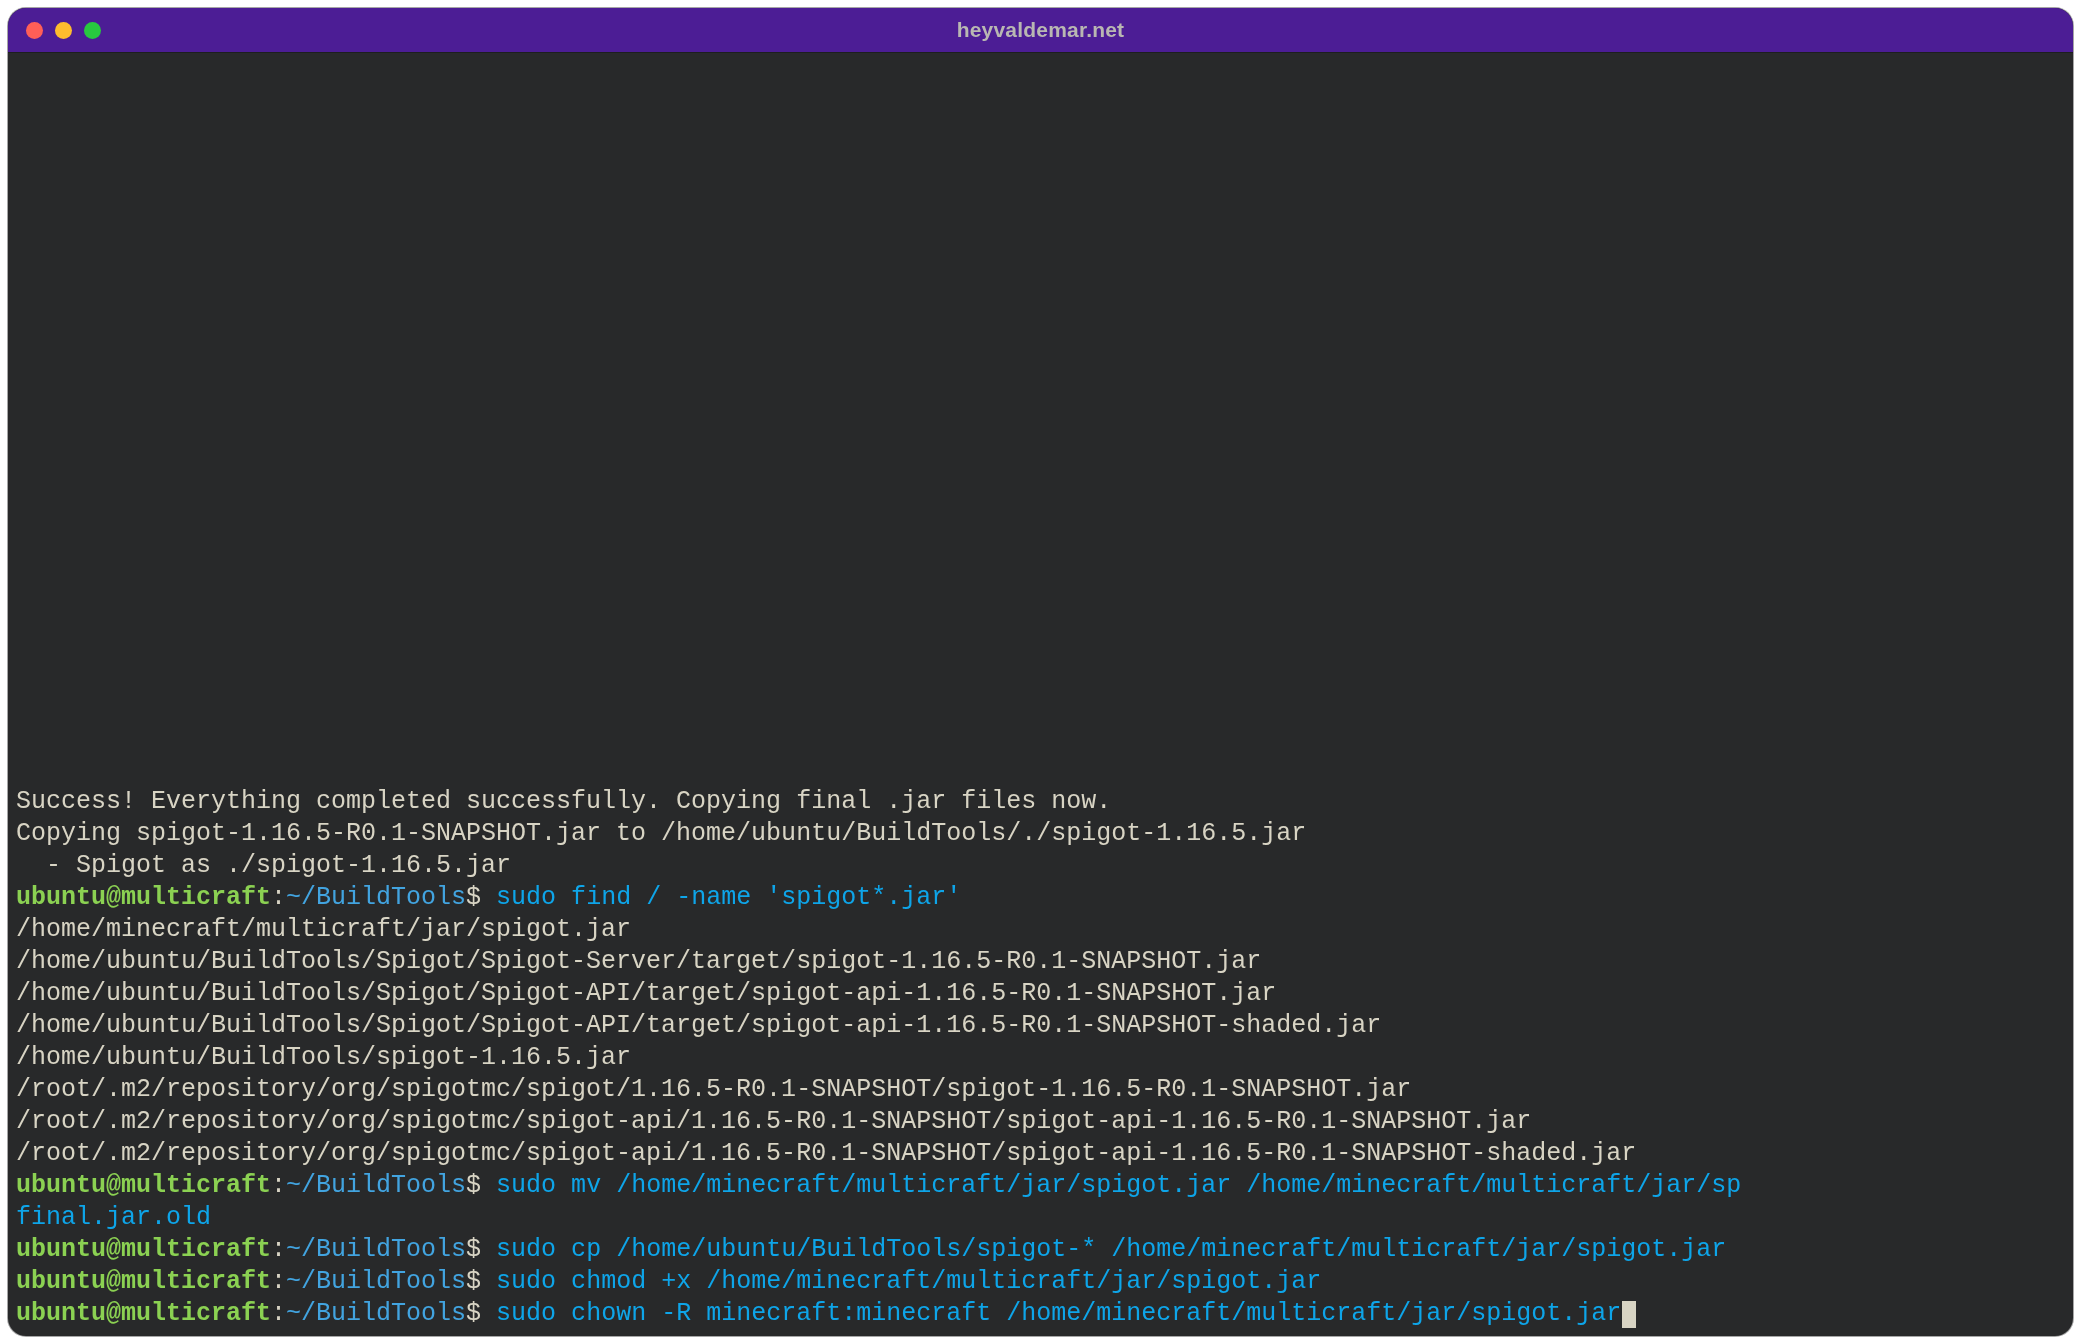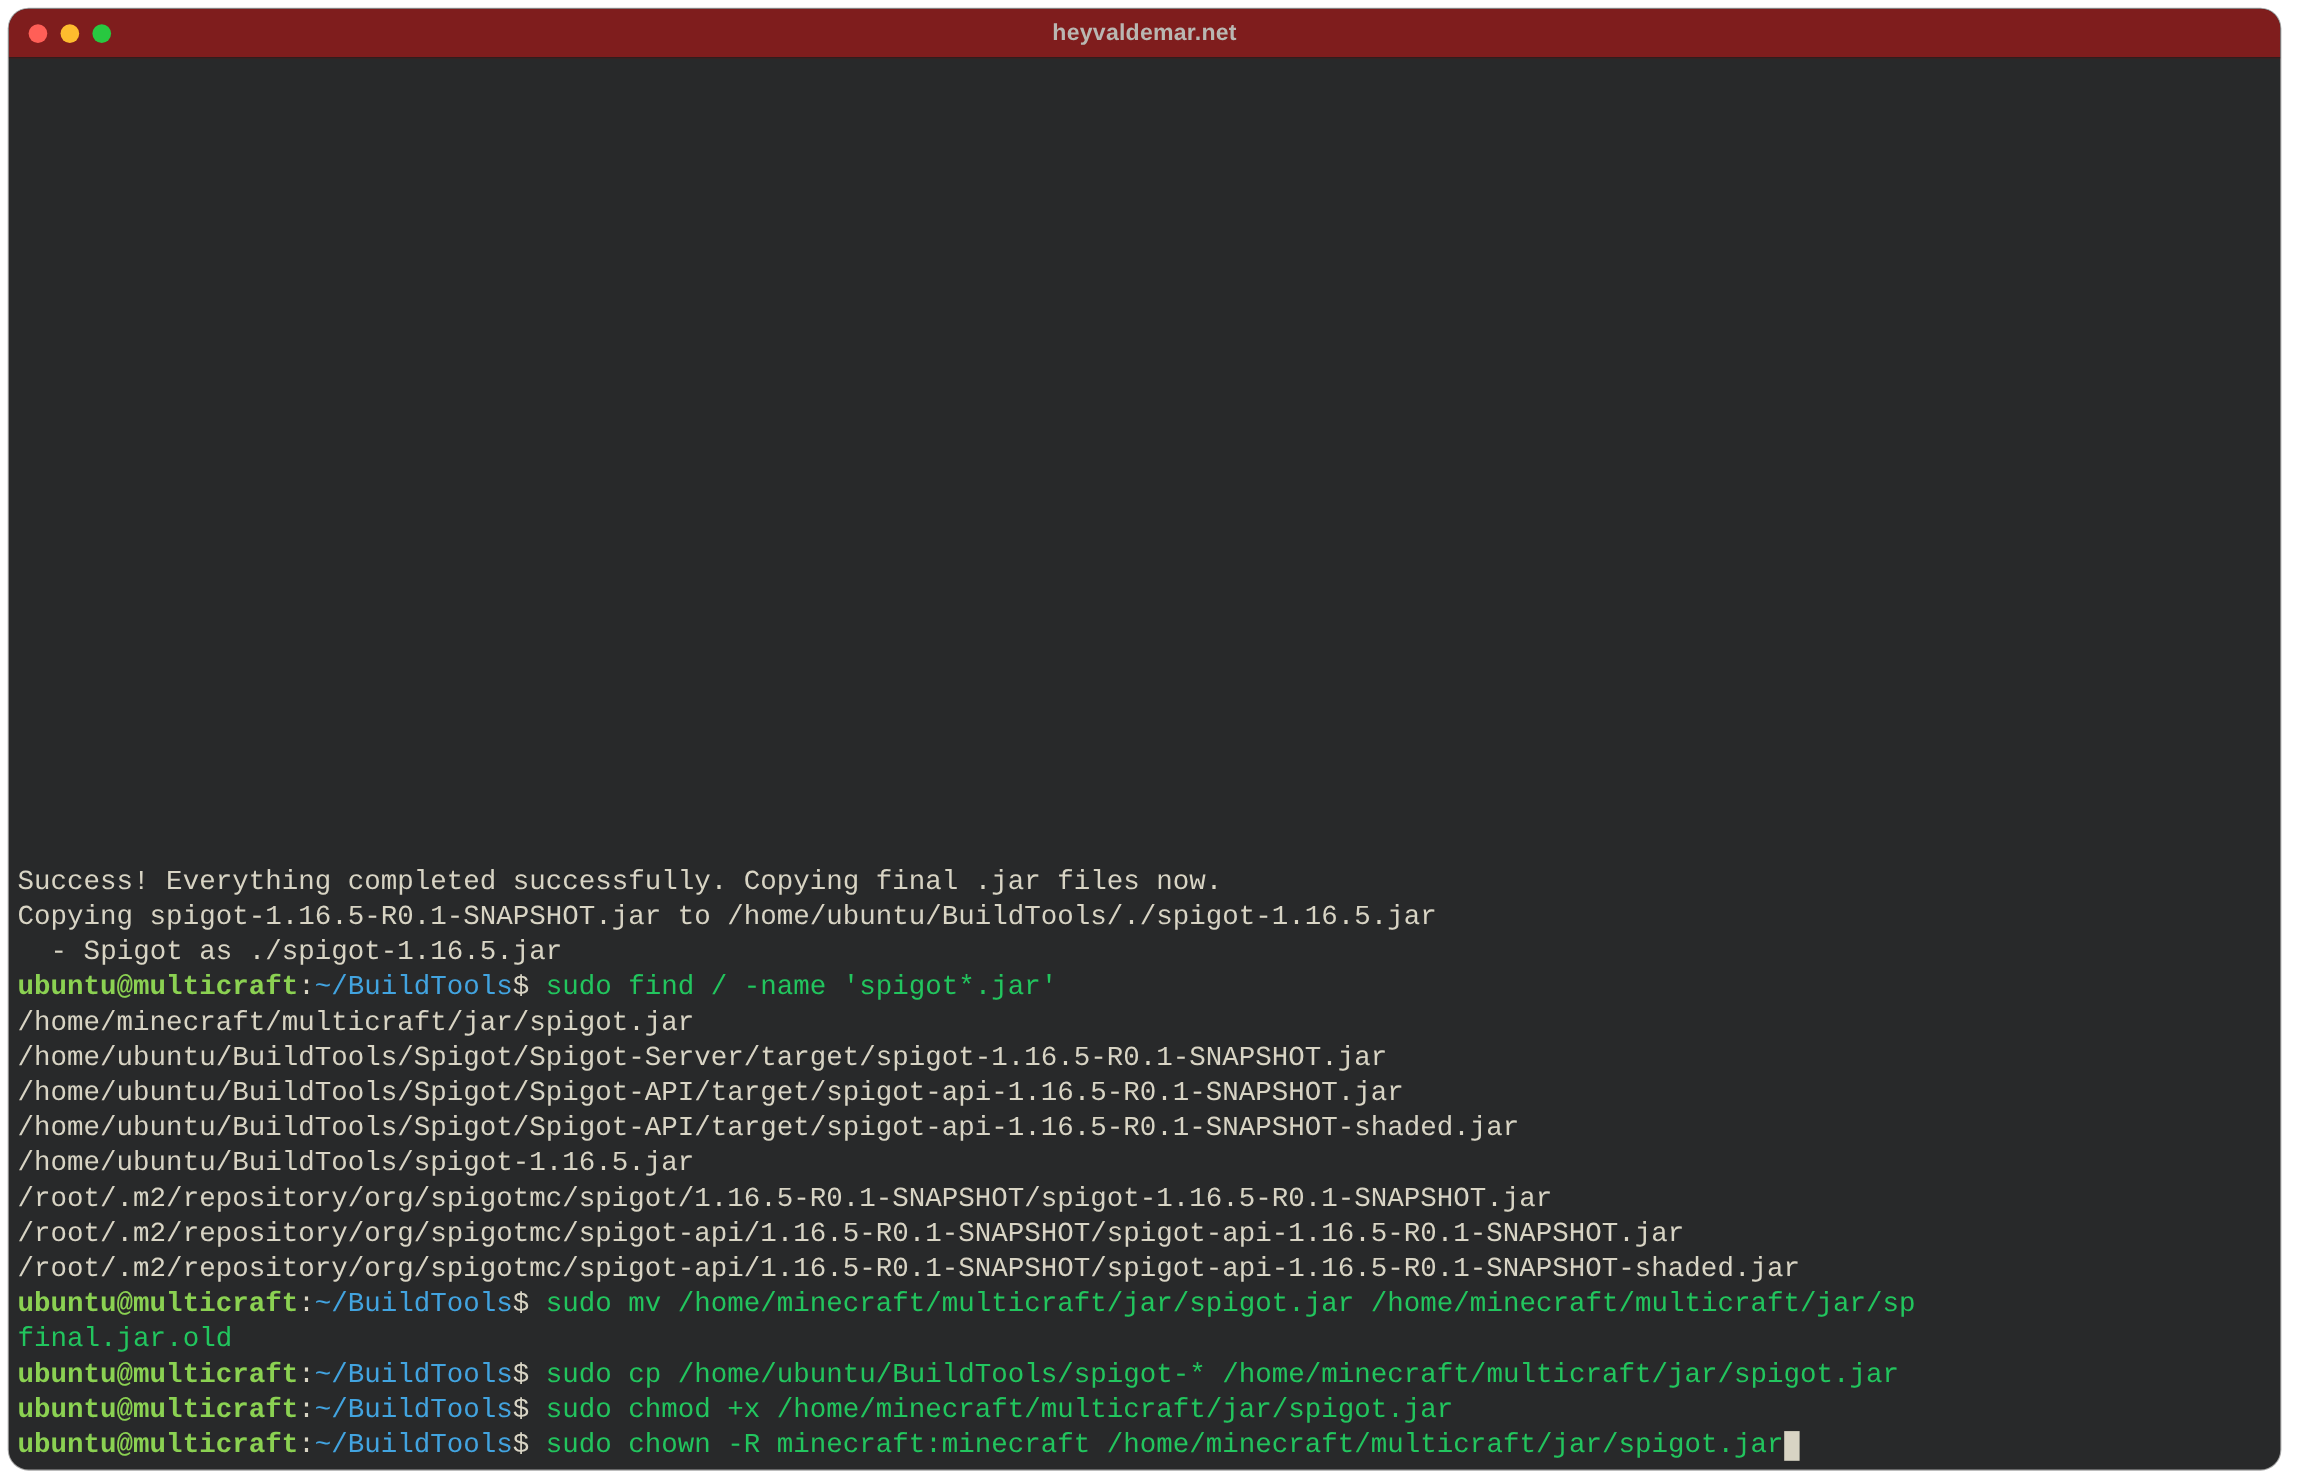--- a/index.html
+++ b/index.html
@@ -18,21 +18,21 @@
     background: #28292a;
     border-radius: 18px;
     overflow: hidden;
     box-shadow: 0 0 0 1px rgba(0,0,0,0.35);
   }
   .titlebar {
     height: 44px;
     display: flex;
     align-items: center;
     position: relative;
-    background: #7f1d1d;
+    background: #4c1d95;
     border-bottom: 1px solid #1d1e1f;
   }
   .traffic {
     display: flex;
     gap: 12px;
     margin-left: 18px;
   }
   .dot {
     width: 17px;
     height: 17px;
@@ -62,21 +62,21 @@
     line-height: 1.28;
     color: #d8d4c4;
     white-space: pre-wrap;
     word-break: break-all;
     font-variant-ligatures: none;
   }
   .prompt-userhost { color: #8bd152; font-weight: 700; text-align: right; }
   .prompt-colon    { color: #d8d4c4; }
   .prompt-path     { color: #42a4e0; font-weight: 400; }
   .prompt-dollar   { color: #d8d4c4; }
-  .cmd             { color: #22c55e; }
+  .cmd             { color: #0ea5e9; }
   .out             { color: #d8d4c4; text-align: center; }
   .cursor {
     display: inline-block;
     width: 14px;
     height: 27px;
     background: #d8d4c4;
     vertical-align: text-bottom;
     margin-left: 1px;
   }
 </style>

